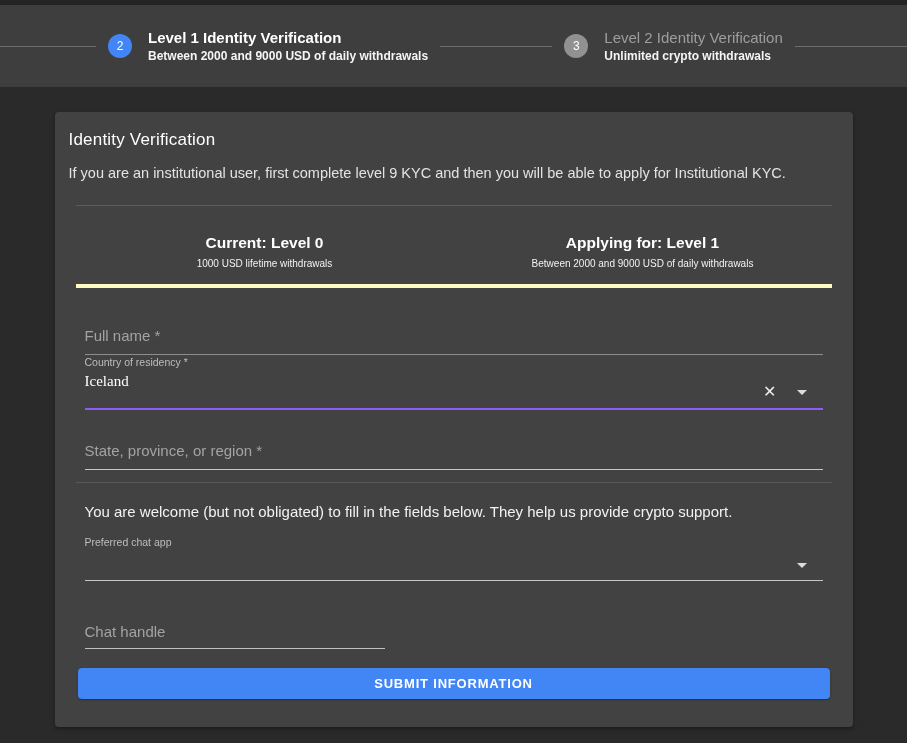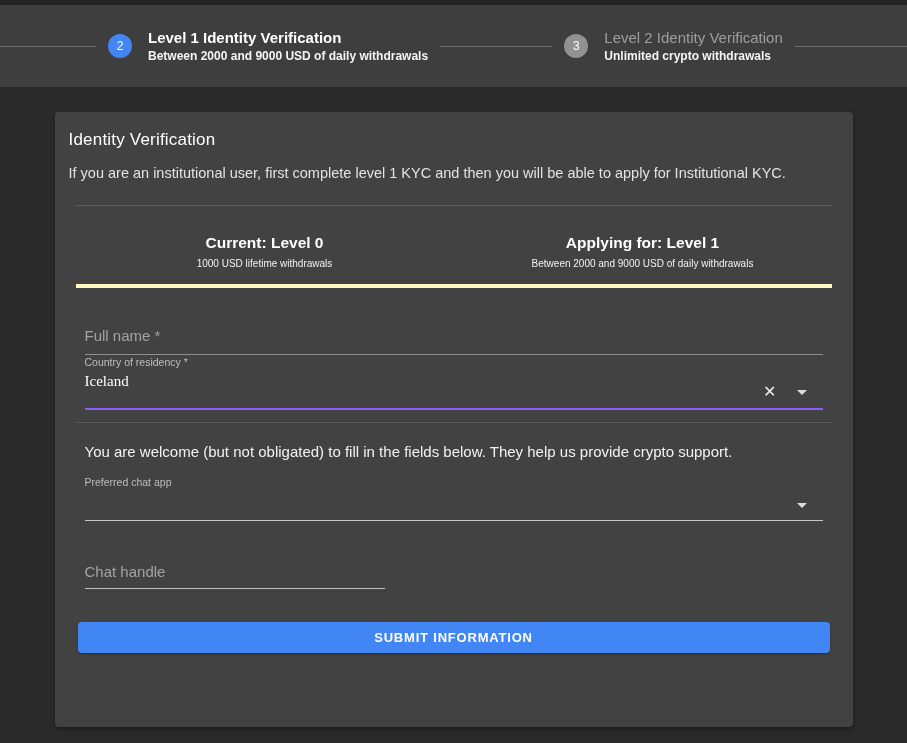--- a/index.html
+++ b/index.html
@@ -95,21 +95,21 @@
   .separator { margin: 12px -9px 0; border-top: 1px solid #595959; }
   .welcome { margin-top: 20px; font-size: 15px; color: #f2f2f2; }
   .f-chatapp { margin-top: 16px; }
   .f-chatapp .text-input { padding: 8px 30px 6px 0; border-bottom: 1px solid #c6c6c6; }
   .f-chatapp .caret { bottom: 13px; }
   .f-chathandle { margin-top: 36px; width: 300px; }
   .f-chathandle .text-input { padding: 6px 0 8px; border-bottom: 1px solid #c0c0c0; }
 
   .submit-btn {
     display: block;
-    margin: 33px 23px 0;
+    margin: 19px 23px 0;
     width: calc(100% - 46px); height: 31px;
     background: #4285f4; color: #ffffff;
     border: none; border-radius: 4px;
     font-family: "Liberation Sans", sans-serif;
     font-size: 13px; font-weight: 700; letter-spacing: 0.8px;
     cursor: pointer;
     box-shadow: 0 1px 2px rgba(0,0,0,0.3);
   }
 </style>
 </head>
@@ -142,21 +142,21 @@
     </div>
   </div>
 
   <div class="sline edge-right"></div>
 </header>
 
 <main class="page">
   <section class="card">
 
     <h1>Identity Verification</h1>
-    <p class="desc">If you are an institutional user, first complete level 1 KYC and then you will be able to apply for Institutional KYC.</p>
+    <p class="desc">If you are an institutional user, first complete level 9 KYC and then you will be able to apply for Institutional KYC.</p>
 
     <div class="levels">
       <div class="level">
         <div class="level-title">Current: Level 0</div>
         <div class="level-subtitle">1000 USD lifetime withdrawals</div>
       </div>
       <div class="level">
         <div class="level-title">Applying for: Level 1</div>
         <div class="level-subtitle">Between 2000 and 9000 USD of daily withdrawals</div>
       </div>
@@ -168,20 +168,23 @@
         <input class="text-input" type="text" placeholder="Full name *" style="">
       </div>
 
       <div class="field f-country">
         <label class="small-label">Country of residency *</label>
         <input class="text-input" type="text" value="Iceland" style="">
         <span class="icon-clear">✕</span>
         <span class="caret"></span>
       </div>
 
+      <div class="field f-state">
+        <input class="text-input" type="text" placeholder="State, province, or region *" style="">
+      </div>
 
       <div class="separator"></div>
 
       <p class="welcome">You are welcome (but not obligated) to fill in the fields below. They help us provide crypto support.</p>
 
       <div class="field f-chatapp">
         <label class="small-label">Preferred chat app</label>
         <input class="text-input" type="text" value="" style="">
         <span class="caret"></span>
       </div>

